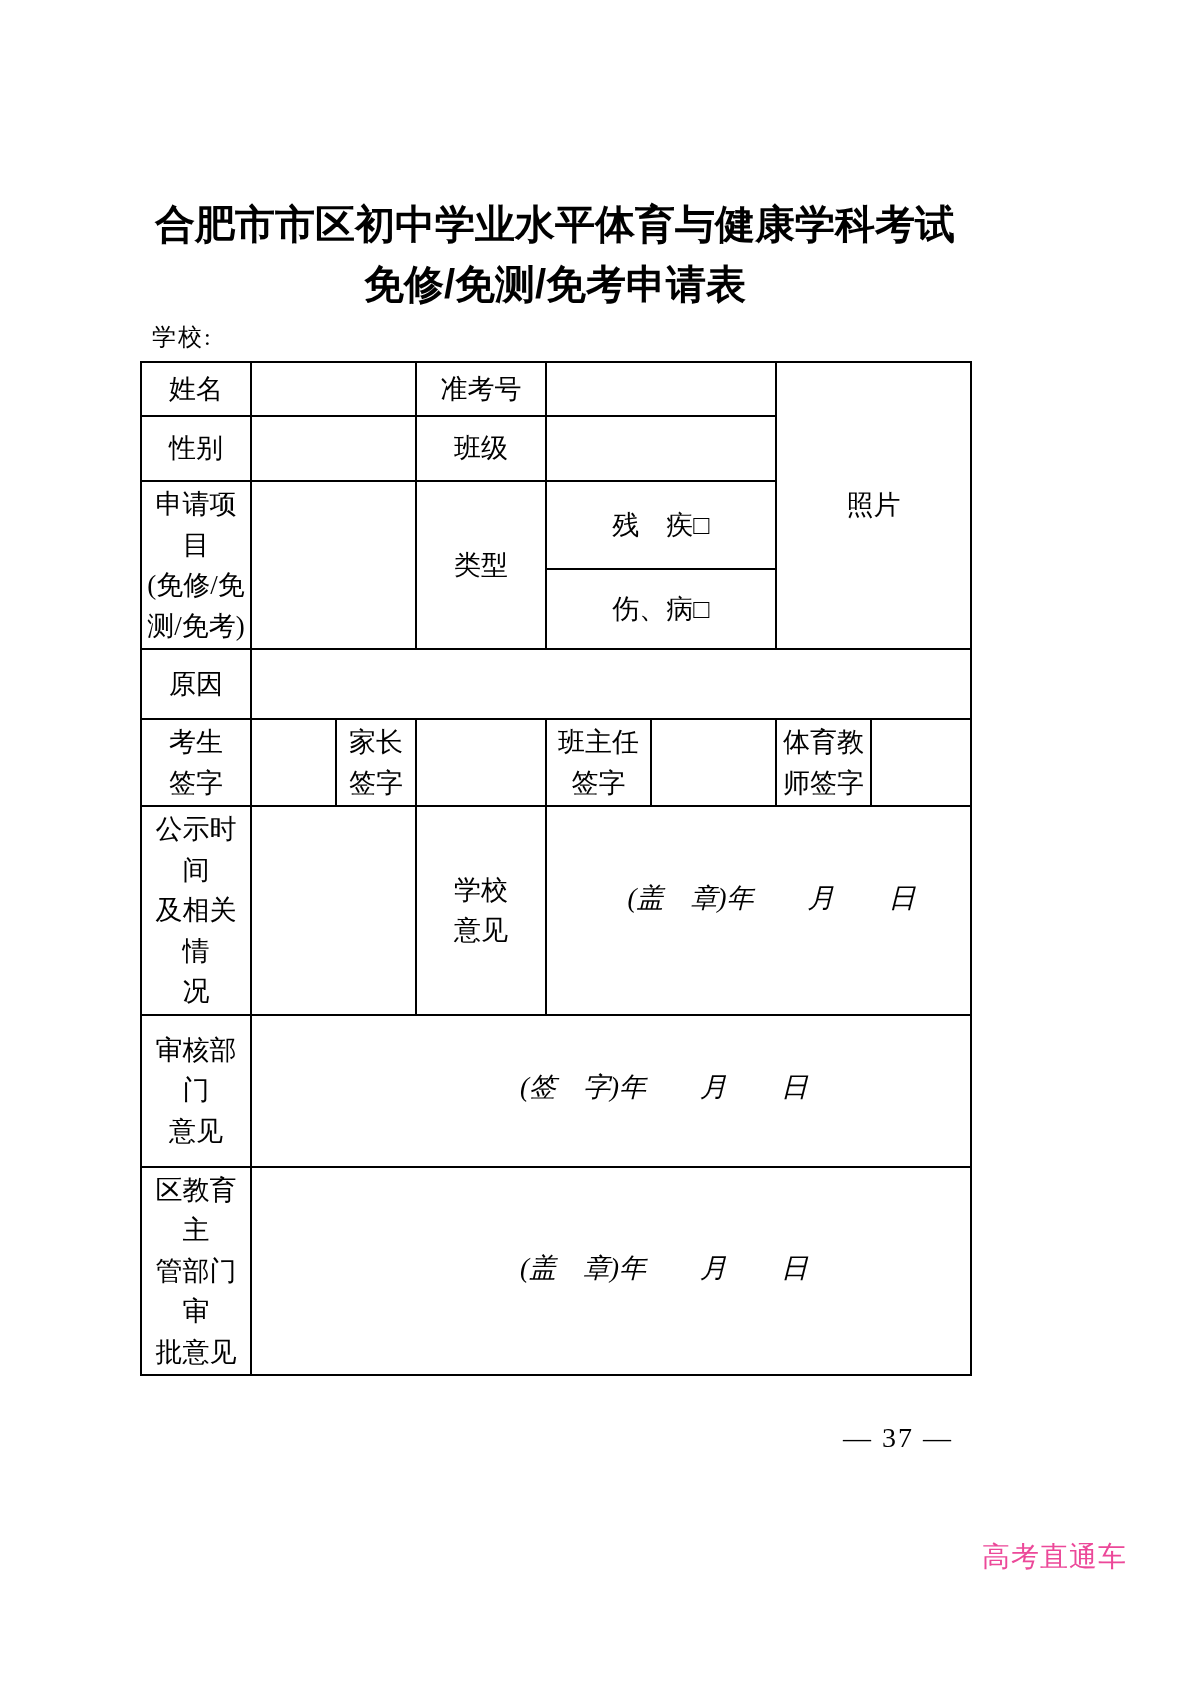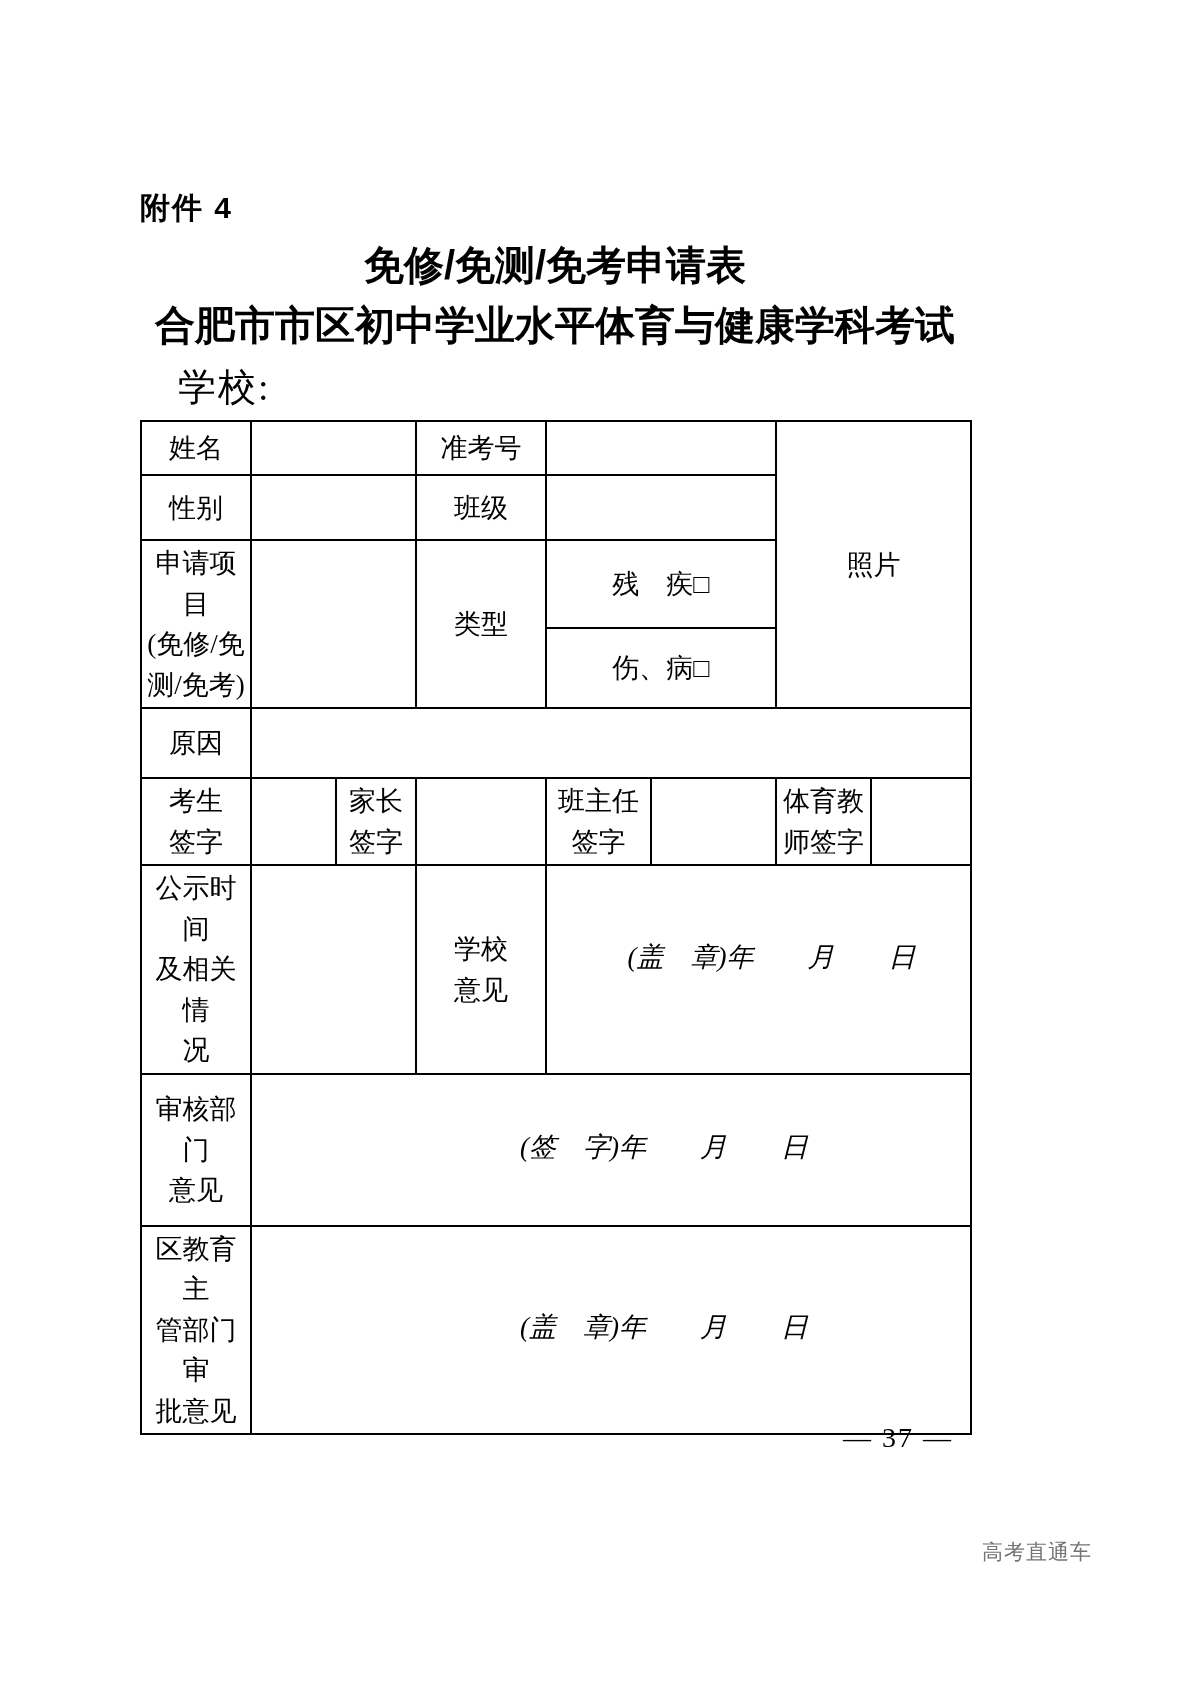--- a/index.html
+++ b/index.html
@@ -12,21 +12,21 @@
 
   .attachment {
     font-family:"Liberation Sans","DejaVu Sans",sans-serif;
     font-weight:bold; font-size:30px; letter-spacing:2px;
   }
   .title {
     margin-top:6px; text-align:center;
     font-family:"Liberation Sans","DejaVu Sans",sans-serif;
     font-weight:bold; font-size:40px; line-height:1.5;
   }
-  .school { margin-top:8px; margin-left:38px; font-size:38px; line-height:1.3; letter-spacing:2px; }
+  .school { margin-top:8px; margin-left:12px; font-size:24px; line-height:1.3; letter-spacing:2px; }
 
   table.form { border-collapse:collapse; table-layout:fixed; width:830px; margin-top:8px; }
   table.form td {
     border:2px solid #000; font-size:27px; text-align:center;
     vertical-align:middle; padding:2px 4px; line-height:1.5;
   }
   .pre { white-space:pre-line; }
   .left-opt { text-align:left; padding-left:22px; }
   .seal { vertical-align:bottom; text-align:center;font-style:italic; }
   tr.r6 .seal { padding-bottom:26px; padding-left:30px; }
@@ -44,34 +44,33 @@
   tr.r8 { height:150px; }
 
   .notes { margin-top:14px; font-size:25px; line-height:1.7; white-space:nowrap; }
   .note2 { margin-left:66px; }
 
   .pagenum {
     position:absolute; left:843px; top:1422px; font-size:28px; letter-spacing:2px;
     font-family:"Liberation Serif","DejaVu Serif",serif;
   }
   .watermark {
-    position:absolute; left:982px; top:1538px; font-size:21px; letter-spacing:1px;
-    color:#737373; font-family:"Liberation Sans","DejaVu Sans",sans-serif;
+    position:absolute; left:982px; top:1538px; font-size:28px; letter-spacing:1px;
+    color:#ec4899; font-family:"Liberation Sans","DejaVu Sans",sans-serif;
   }
 </style>
 </head>
 <body>
 
 <div class="content">
 
-  <div class="attachment">附件 4</div>
 
   <div class="title">
+    <div>合肥市市区初中学业水平体育与健康学科考试</div>
     <div>免修/免测/免考申请表</div>
-    <div>合肥市市区初中学业水平体育与健康学科考试</div>
   </div>
 
   <div class="school">学校:</div>
 
   <table class="form">
     <colgroup>
       <col style="width:110px">
         <col style="width:85px">
         <col style="width:80px">
         <col style="width:130px">

